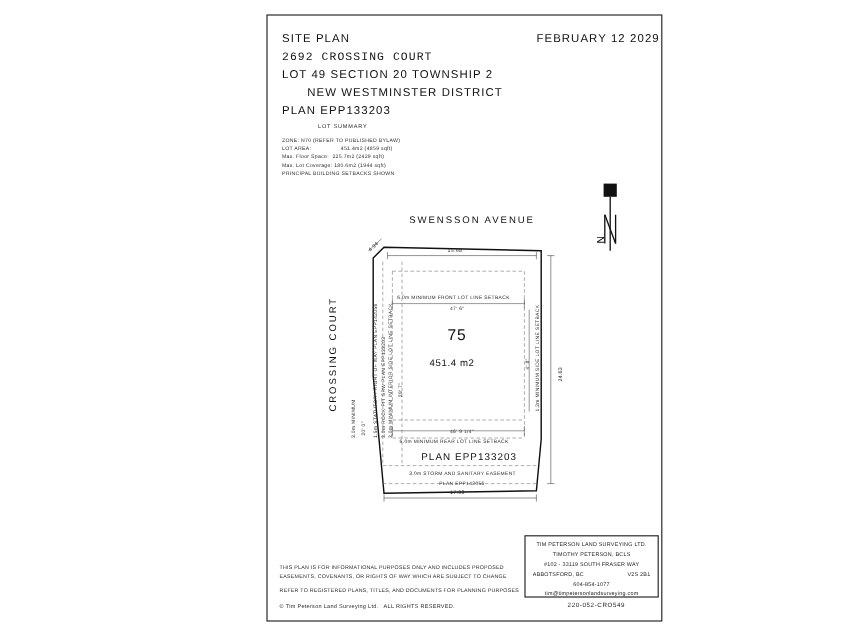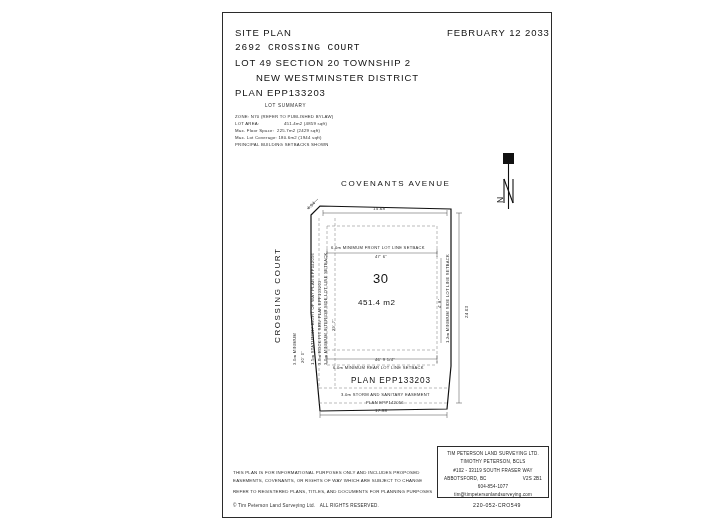--- a/index.html
+++ b/index.html
@@ -53,30 +53,30 @@
 </head>
 <body>
 
 <div id="sheet">
 
   <div class="t hdr" style="left:12px;top:14px;">SITE PLAN</div>
   <div class="t hdr" style="left:12px;top:29px;font-family:Liberation Mono, monospace;">2692 CROSSING COURT</div>
   <div class="t hdr" style="left:12px;top:44px;">LOT 49 SECTION 20 TOWNSHIP 2</div>
   <div class="t hdr" style="left:12px;top:59px;padding-left:21px;">NEW WESTMINSTER DISTRICT</div>
   <div class="t hdr" style="left:12px;top:74px;">PLAN EPP133203</div>
-  <div class="t date" style="left:224px;top:14px;">FEBRUARY 12 2033</div>
+  <div class="t date" style="left:224px;top:14px;">FEBRUARY 12 2029</div>
 
   <div class="t ls-title" style="left:42px;top:90px;">LOT SUMMARY</div>
   <div class="t ls" style="left:12px;top:101px;">ZONE: N70 (REFER TO PUBLISHED BYLAW)</div>
   <div class="t ls" style="left:12px;top:108px;">LOT AREA:                 451.4m2 (4859 sqft)</div>
   <div class="t ls" style="left:12px;top:115px;">Max. Floor Space:  225.7m2 (2429 sqft)</div>
   <div class="t ls" style="left:12px;top:122px;">Max. Lot Coverage: 180.6m2 (1944 sqft)</div>
   <div class="t ls" style="left:12px;top:129px;">PRINCIPAL BUILDING SETBACKS SHOWN</div>
 
-  <div class="t street" style="left:118px;top:166px;">COVENANTS AVENUE</div>
+  <div class="t street" style="left:118px;top:166px;">SWENSSON AVENUE</div>
   <div class="t street-v" style="left:50px;top:330px;">CROSSING COURT</div>
 
   <svg style="position:absolute;left:272px;top:138px;" width="26" height="60">
     <rect x="8" y="2" width="11" height="11" fill="#111"></rect>
     <line x1="13.5" y1="13" x2="13.5" y2="58" stroke="#111" stroke-width="1.1"></line>
     <line x1="9" y1="28" x2="9" y2="52" stroke="#111" stroke-width="1.1"></line>
     <line x1="18" y1="28" x2="18" y2="52" stroke="#111" stroke-width="1.1"></line>
     <line x1="9" y1="28" x2="18" y2="52" stroke="#111" stroke-width="1.1"></line>
   </svg>
   <div class="t nletter" style="left:272px;top:190px;">N</div>
@@ -120,21 +120,21 @@
       <line x1="104" y1="240" x2="214" y2="240"></line>
       <line x1="104" y1="236" x2="104" y2="244"></line>
       <line x1="214" y1="236" x2="214" y2="244"></line>
       <line x1="104" y1="346" x2="214" y2="346"></line>
       <line x1="104" y1="342" x2="104" y2="350"></line>
       <line x1="214" y1="342" x2="214" y2="350"></line>
       <line x1="218" y1="245" x2="218" y2="330"></line>
     </g>
   </svg>
 
-  <div class="t lotnum" style="left:150px;top:258px;">30</div>
+  <div class="t lotnum" style="left:150px;top:258px;">75</div>
   <div class="t lotarea" style="left:135px;top:285px;">451.4 m2</div>
   <div class="t planlbl" style="left:128px;top:363px;">PLAN EPP133203</div>
 
   <div class="t dim" style="left:150px;top:193px;">15.68</div>
   <div class="t dim" style="left:152px;top:395px;">17.98</div>
   <div class="t dim vtxt rot90" style="left:241px;top:305px;">24.63</div>
   <div class="t dim vtxt rot90" style="left:83px;top:194px;transform:rotate(-45deg);">4.94</div>
 
   <div class="t setback" style="left:108px;top:232px;">6.0m MINIMUM FRONT LOT LINE SETBACK</div>
   <div class="t setback" style="left:152px;top:241px;">47' 6"</div>

